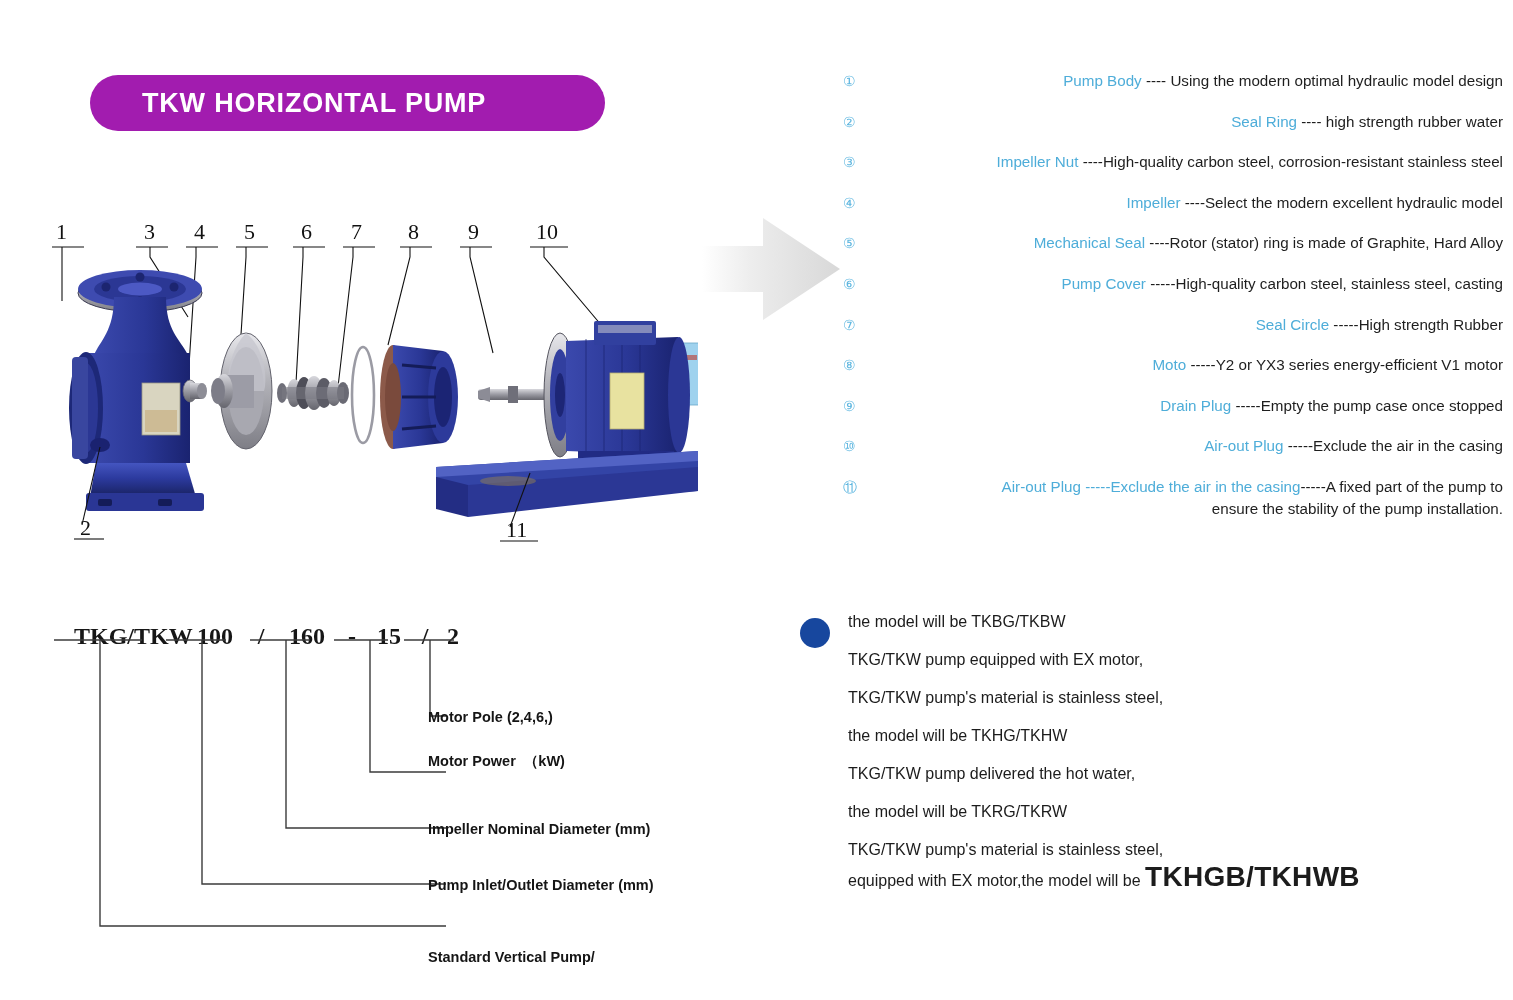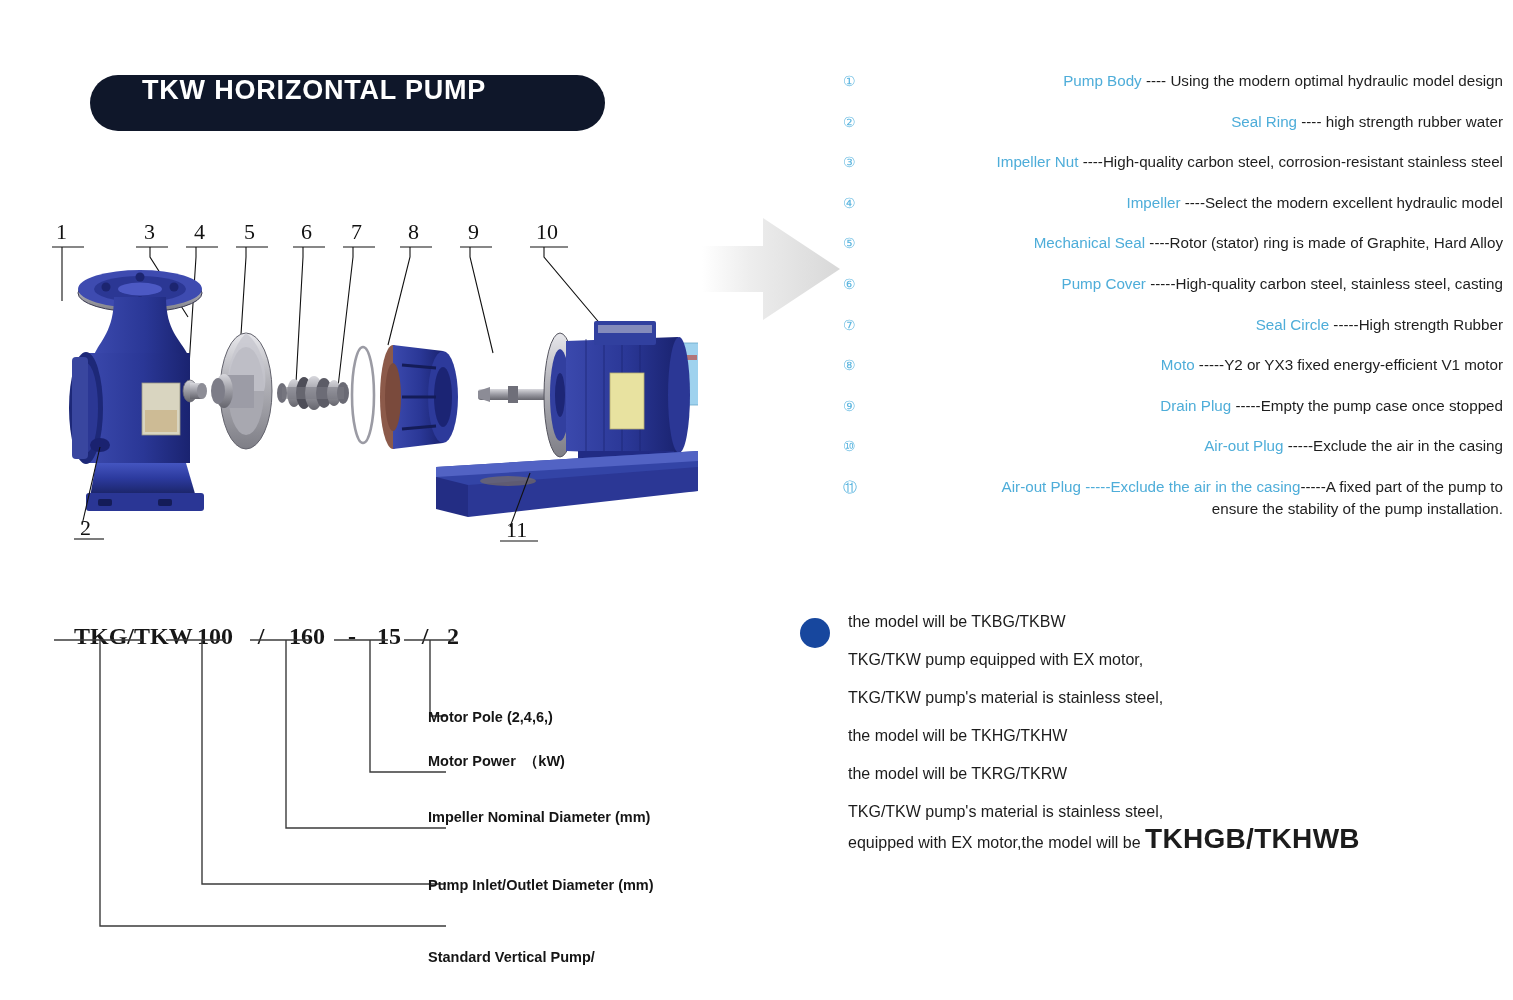--- a/index.html
+++ b/index.html
@@ -9,22 +9,22 @@
     font-family:"Liberation Sans", sans-serif;
     color:#1a1a1a;
     position:relative;
     overflow:hidden;
   }
   .stage{position:absolute;left:0;top:0;width:1513px;height:1000px;}
 
   
   #title-banner{
     position:absolute;left:90px;top:75px;width:515px;height:56px;
-    background:#0f172a;border-radius:28px;
-    display:flex;
+    background:#a21caf;border-radius:28px;
+    display:flex;align-items:center;
   }
   #title-banner .txt{
     color:#ffffff;font-size:27px;font-weight:bold;letter-spacing:.8px;
     padding-left:52px;font-family:"Liberation Sans", sans-serif;
   }
 
   
   #exploded{position:absolute;left:38px;top:205px;width:660px;height:360px;}
   #exploded svg{display:block;}
 
@@ -309,21 +309,21 @@
       <span class="lg-text"><span class="lg-name">Pump Cover</span><span class="lg-desc"> -----</span><span class="lg-desc">High-quality carbon steel, stainless steel, casting</span></span>
     </div>
 
     <div class="legend-row">
       <span class="lg-num">⑦</span>
       <span class="lg-text"><span class="lg-name">Seal Circle</span><span class="lg-desc"> -----</span><span class="lg-desc">High strength Rubber</span></span>
     </div>
 
     <div class="legend-row">
       <span class="lg-num">⑧</span>
-      <span class="lg-text"><span class="lg-name"> Moto</span><span class="lg-desc"> -----</span><span class="lg-desc">Y2 or YX3 fixed energy-efficient V1 motor</span></span>
+      <span class="lg-text"><span class="lg-name"> Moto</span><span class="lg-desc"> -----</span><span class="lg-desc">Y2 or YX3 series energy-efficient V1 motor</span></span>
     </div>
 
     <div class="legend-row">
       <span class="lg-num">⑨</span>
       <span class="lg-text"><span class="lg-name">Drain Plug</span><span class="lg-desc"> -----</span><span class="lg-desc">Empty the pump case once stopped</span></span>
     </div>
 
     <div class="legend-row">
       <span class="lg-num">⑩</span>
       <span class="lg-text"><span class="lg-name">Air-out Plug</span><span class="lg-desc"> -----</span><span class="lg-desc">Exclude the air in the casing</span></span>
@@ -358,34 +358,35 @@
         <path d="M248,44 L248,232 L408,232"></path>
 
         <path d="M164,44 L164,288 L408,288"></path>
 
         <path d="M62,44 L62,330 L408,330"></path>
       </g>
     </svg>
 
     <div class="leader-label" style="left:390px;top:112px;">Motor Pole (2,4,6,)</div>
     <div class="leader-label" style="left:390px;top:156px;">Motor Power  （kW)</div>
-    <div class="leader-label" style="left:390px;top:212px;">Impeller Nominal Diameter (mm)</div>
+    <div class="leader-label" style="left:390px;top:224px;">Impeller Nominal Diameter (mm)</div>
     <div class="leader-label" style="left:390px;top:280px;">Pump Inlet/Outlet Diameter (mm)</div>
     <div class="leader-label" style="left:390px;top:314px;">
       <span style="display:block">Standard Vertical Pump/</span>
       
     </div>
   </div>
 
   <div id="notes">
     <div id="notes-bullet"></div>
     <div id="notes-body">
       <div class="note-line">the model will be TKBG/TKBW</div>
       <div class="note-line">TKG/TKW pump equipped with EX motor,</div>
       <div class="note-line">TKG/TKW pump's material is stainless steel,</div>
       <div class="note-line">the model will be TKHG/TKHW</div>
+      <div class="note-line">TKG/TKW pump delivered the hot water,</div>
       <div class="note-line">the model will be TKRG/TKRW</div>
       <div class="note-line tight">TKG/TKW pump's material is stainless steel,</div>
       <div class="note-line tight"><span>equipped with EX motor,the model will be </span><span class="note-big">TKHGB/TKHWB</span></div>
     </div>
   </div>
 
 </div>
 
 </body></html>

